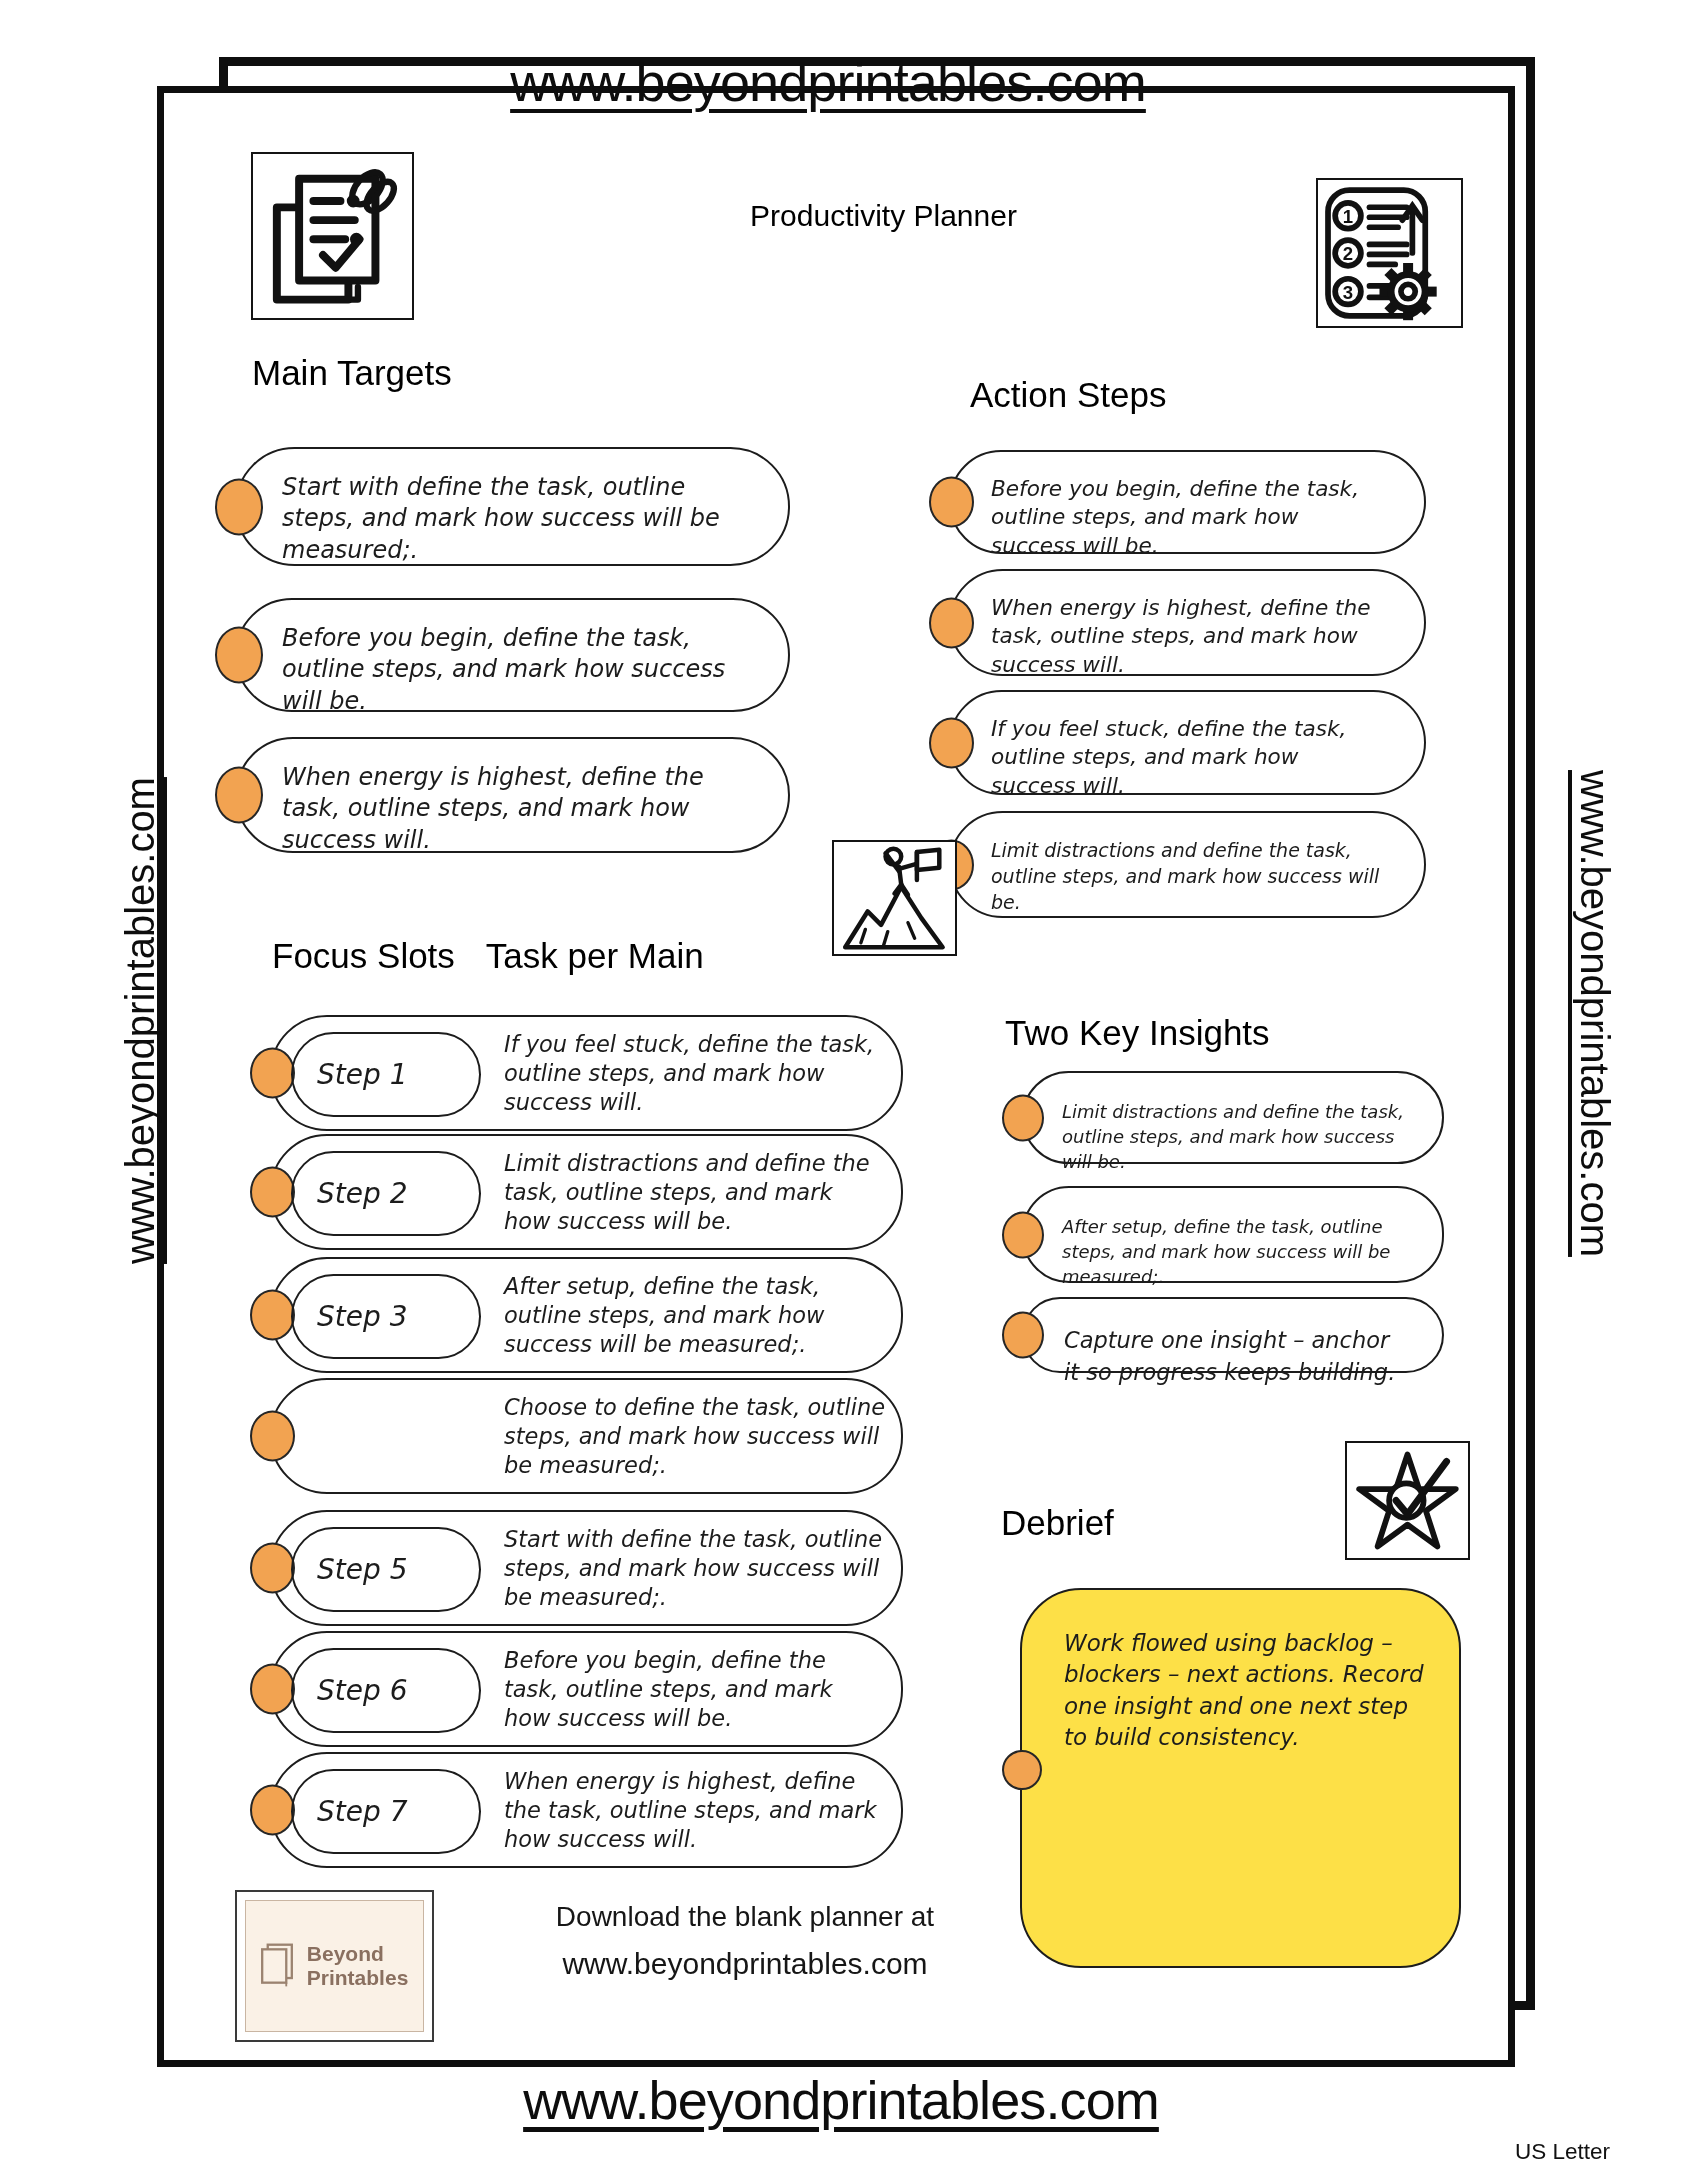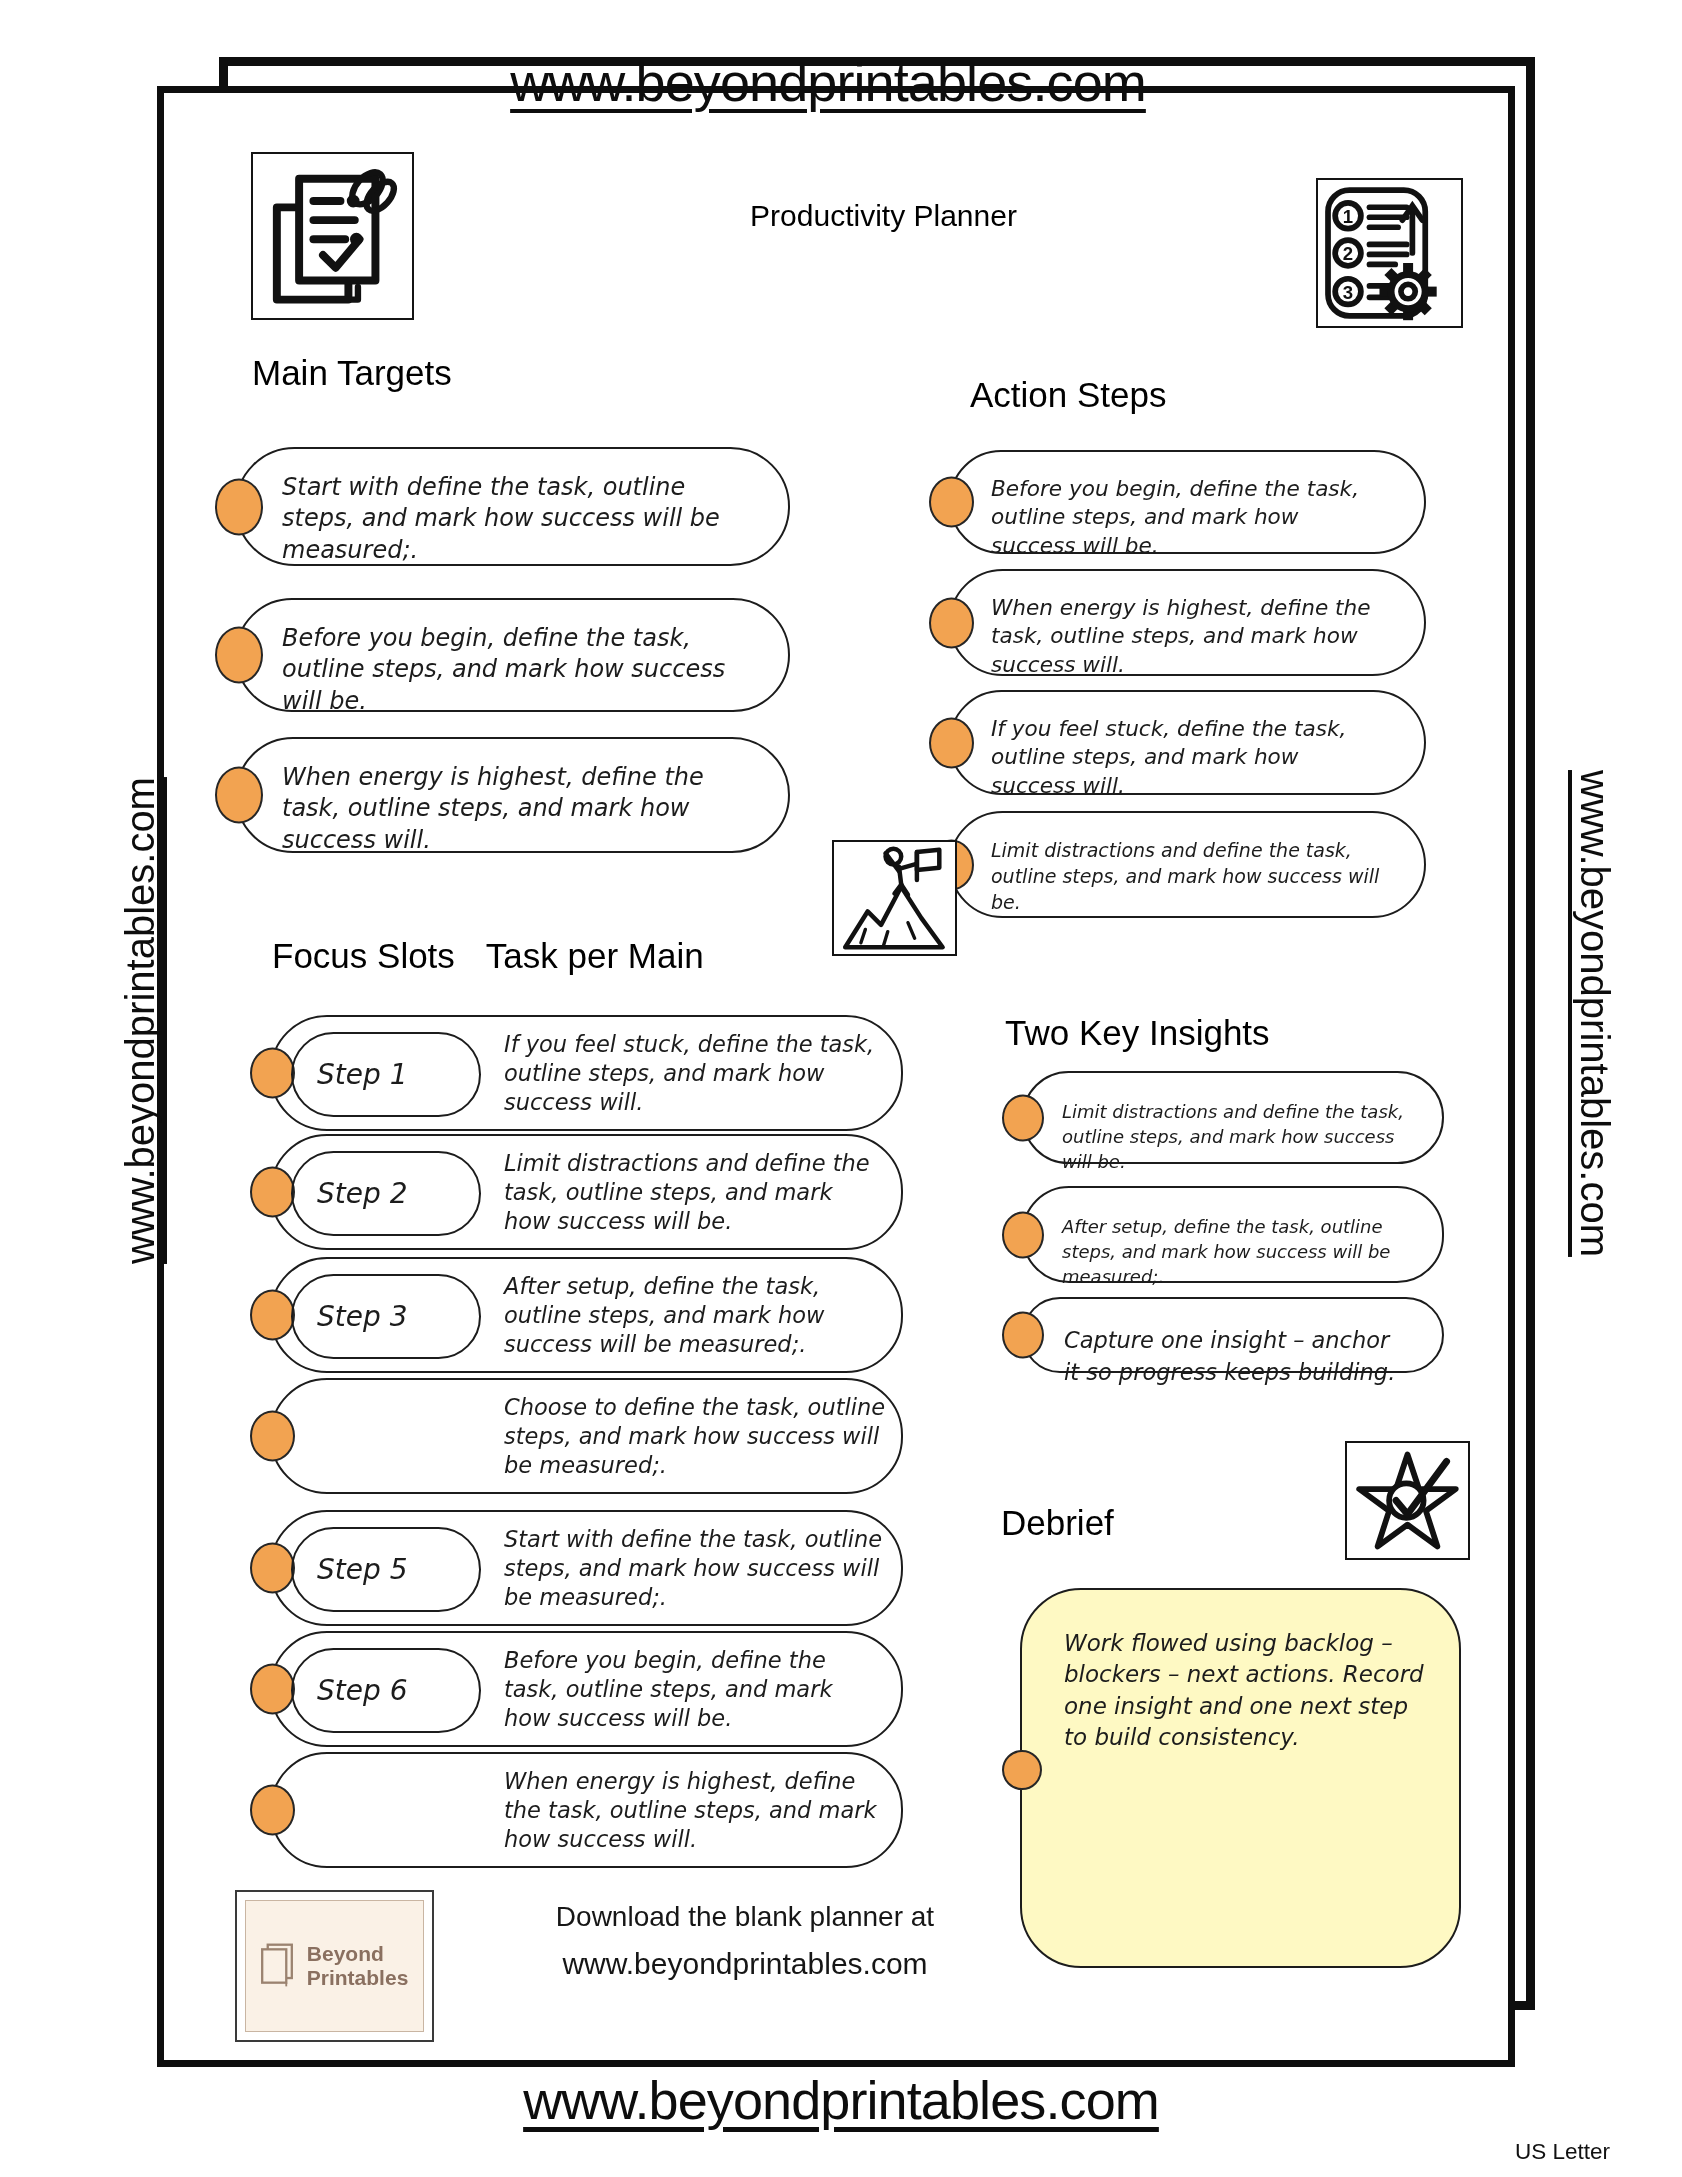--- a/index.html
+++ b/index.html
@@ -42,21 +42,21 @@
   .steptext { position:absolute; left:232px; top:50%; transform:translateY(-50%);
               width:382px; font-size:22.5px; line-height:1.28; }
 
   .icon-frame { position:absolute; border:2.6px solid #141414; background:#fff; }
   .icon-frame svg { width:100%; height:100%; display:block; }
 
   .vert { width:865px; height:61px; text-align:center; font-size:40px; color:#0d0d0d;
           text-decoration:underline; text-decoration-thickness:3.5px; text-underline-offset:8.6px; }
 
   .debrief-box { position:absolute; left:1020px; top:1588px; width:441px; height:380px;
-                 border:2.6px solid #1c1c1c; border-radius:61px; background:#fef9c3; }
+                 border:2.6px solid #1c1c1c; border-radius:61px; background:#fde047; }
   .debrief-text { padding:38px 33px 0 42px; font-size:23px; line-height:1.36; }
 
   .logo-box { position:absolute; left:235px; top:1890px; width:199px; height:152px;
               border:2.6px solid #3a3a3a; background:#fff; padding:7.8px; }
   .logo-inner { width:100%; height:100%; background:#faf1e6; border:1.7px solid #c9b5a2;
                 display:flex; align-items:center; gap:8.6px; padding:0 10.4px; }
   .logo-name { font-size:21px; font-weight:bold; color:#8a7060; line-height:1.12; }
 
   .dl-block { position:absolute; left:432px; top:1901px; width:626px; text-align:center; color:#161616; }
   .dl-line1 { font-size:28px; }
@@ -217,20 +217,23 @@
 </div>
 <div class="steprow" style="top:1631px;">
   <span class="dot dot-md"></span>
   <div class="steppill">
       <span class="hand">Step 6</span>
     </div>
   <p class="hand steptext">Before you begin, define the task, outline steps, and mark how success will be.</p>
 </div>
 <div class="steprow" style="top:1752px;">
   <span class="dot dot-md"></span>
+  <div class="steppill">
+      <span class="hand">Step 7</span>
+    </div>
   <p class="hand steptext">When energy is highest, define the task, outline steps, and mark how success will.</p>
 </div>
 
 <div class="abs heading" style="left:1005px; top:1013px;">Two Key Insights</div>
 
 <div class="pill" style="left:1022px; top:1071px; width:422px; height:93px; border-radius:47px;">
   <span class="dot dot-sm"></span>
   <p class="hand in-text">Limit distractions and define the task, outline steps, and mark how success will be.</p>
 </div>
 <div class="pill" style="left:1022px; top:1186px; width:422px; height:97px; border-radius:47px;">

